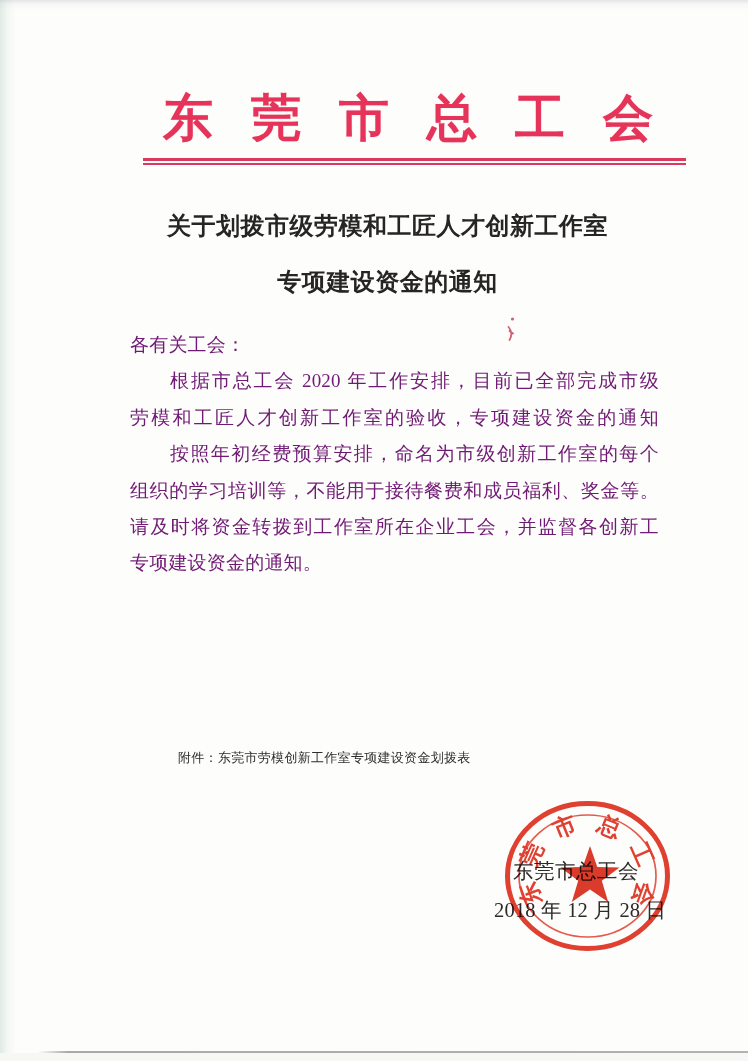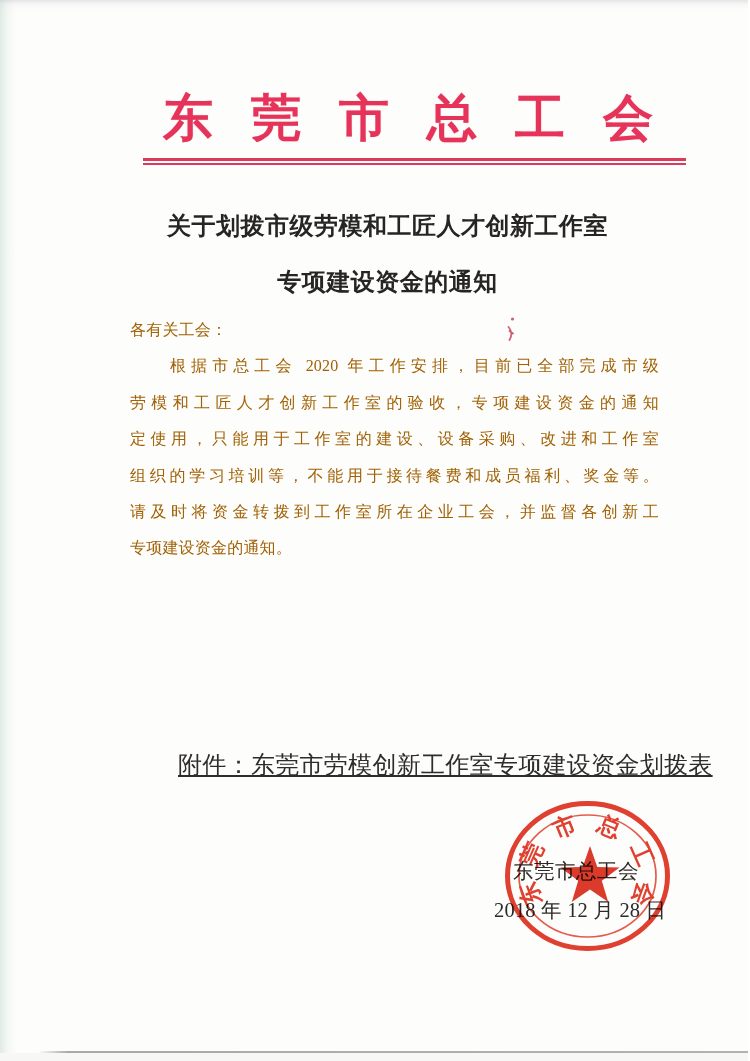--- a/index.html
+++ b/index.html
@@ -36,31 +36,31 @@
     box-sizing:border-box;
   }
 
   
   .doc-title { position:absolute; left:15px; width:745px; text-align:center; color:#262523; font-weight:700; font-size:24px; letter-spacing:0.5px; white-space:nowrap; }
   .doc-title.t1 { top:210px; }
   .doc-title.t2 { top:266px; }
 
   
   .body-block {
-    position:absolute; left:130px; top:312px; width:529px;
-    font-size:16px; color:#a16207; line-height:36.4px;
+    position:absolute; left:130px; top:327px; width:529px;
+    font-size:19px; color:#701a75; line-height:36.4px;
     letter-spacing:0.2px;
   }
   .bl { white-space:nowrap; }
   .bl.just { white-space:normal; text-align:justify; text-align-last:justify; text-justify:inter-character; }
   .bl.indent { text-indent:40px; }
 
   .attachment {
     position:absolute; left:178px; top:749px;
-    font-size:24px; color:#2e2d2b; letter-spacing:0.3px; white-space:nowrap;text-decoration:underline;
+    font-size:13px; color:#2e2d2b; letter-spacing:0.3px; white-space:nowrap;
   }
 
   .sig-org  { position:absolute; left:513px; top:857px; font-size:20.5px; color:#2c2b29; letter-spacing:0.5px; white-space:nowrap; }
   .sig-date { position:absolute; left:494px; top:896px; font-size:20.5px; color:#2c2b29; letter-spacing:0.2px; white-space:nowrap; }
 
   .seal {
     position:absolute; left:498px; top:793px; width:180px; height:168px;
     mix-blend-mode:multiply; opacity:0.92;
   }
   .seal text { font-family:"Liberation Serif","DejaVu Serif",serif; font-weight:700; }
@@ -86,21 +86,21 @@
 
   <svg class="ink-mark" viewBox="0 0 18 30">
     <circle cx="9.5" cy="5" r="1.6" fill="#c23a52"></circle>
     <path d="M5.5,13 C8.5,16.5 9.5,21 6.5,26 M6.5,17 L10,19.5" stroke="#c23a52" stroke-width="1.8" fill="none" stroke-linecap="round"></path>
   </svg>
 
   <div class="body-block">
     <div class="bl">各有关工会：</div>
     <div class="bl just indent">根据市总工会 2020 年工作安排，目前已全部完成市级</div>
     <div class="bl just">劳模和工匠人才创新工作室的验收，专项建设资金的通知</div>
-    <div class="bl just">定使用，只能用于工作室的建设、设备采购、改进和工作室</div>
+    <div class="bl just indent">按照年初经费预算安排，命名为市级创新工作室的每个</div>
     <div class="bl just">组织的学习培训等，不能用于接待餐费和成员福利、奖金等。</div>
     <div class="bl just">请及时将资金转拨到工作室所在企业工会，并监督各创新工</div>
     <div class="bl">专项建设资金的通知。</div>
   </div>
 
   <div class="attachment">附件：东莞市劳模创新工作室专项建设资金划拨表</div>
 
   <div class="sig-org">东莞市总工会</div>
   <div class="sig-date">2018 年 12 月 28 日</div>
 

